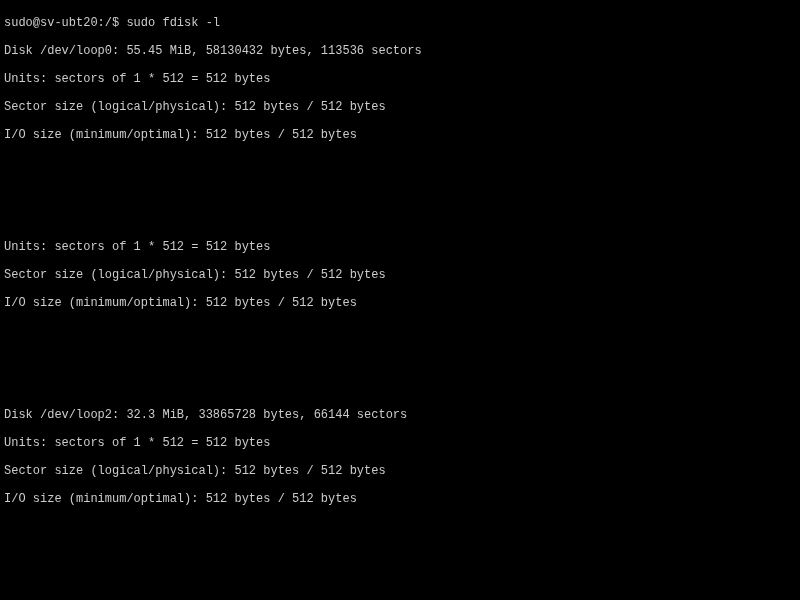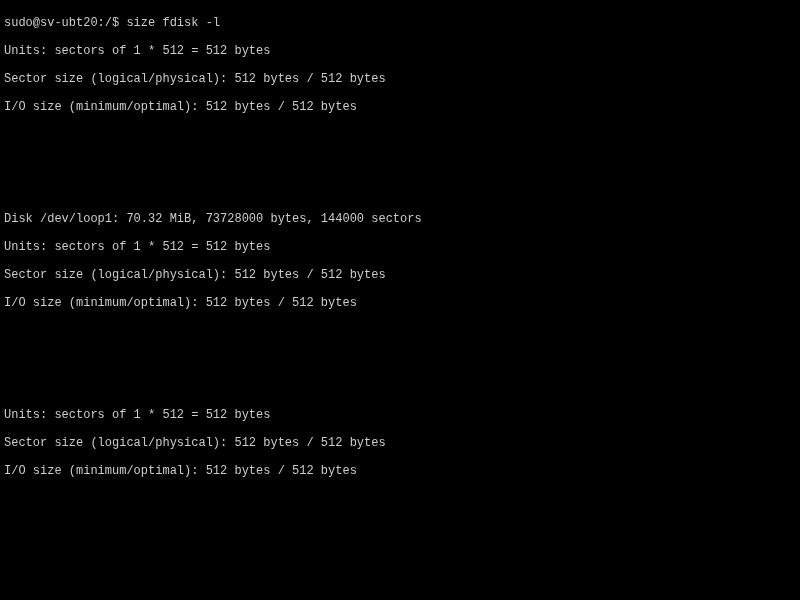--- a/index.html
+++ b/index.html
@@ -17,37 +17,38 @@
   .terminal {
     padding: 2px 4px;
     white-space: pre;
   }
   .prompt-line { display: inline; }
 </style>
 </head>
 <body>
 
 <div class="terminal">
-<span class="prompt-line">sudo@sv-ubt20:/$ </span><span class="prompt-line">size fdisk -l</span>
+<span class="prompt-line">sudo@sv-ubt20:/$ </span><span class="prompt-line">sudo fdisk -l</span>
+<div>
+<div>Disk /dev/loop0: 55.45 MiB, 58130432 bytes, 113536 sectors</div>
+<div>Units: sectors of 1 * 512 = 512 bytes</div>
+<div>Sector size (logical/physical): 512 bytes / 512 bytes</div>
+<div>I/O size (minimum/optimal): 512 bytes / 512 bytes</div>
+</div>
+<div>&nbsp;</div>
+<div>&nbsp;</div>
 <div>
 <div>Units: sectors of 1 * 512 = 512 bytes</div>
 <div>Sector size (logical/physical): 512 bytes / 512 bytes</div>
 <div>I/O size (minimum/optimal): 512 bytes / 512 bytes</div>
 </div>
 <div>&nbsp;</div>
 <div>&nbsp;</div>
 <div>
-<div>Disk /dev/loop1: 70.32 MiB, 73728000 bytes, 144000 sectors</div>
-<div>Units: sectors of 1 * 512 = 512 bytes</div>
-<div>Sector size (logical/physical): 512 bytes / 512 bytes</div>
-<div>I/O size (minimum/optimal): 512 bytes / 512 bytes</div>
-</div>
-<div>&nbsp;</div>
-<div>&nbsp;</div>
-<div>
+<div>Disk /dev/loop2: 32.3 MiB, 33865728 bytes, 66144 sectors</div>
 <div>Units: sectors of 1 * 512 = 512 bytes</div>
 <div>Sector size (logical/physical): 512 bytes / 512 bytes</div>
 <div>I/O size (minimum/optimal): 512 bytes / 512 bytes</div>
 </div>
 <div>&nbsp;</div>
 <div>&nbsp;</div>
 
 
 
 

